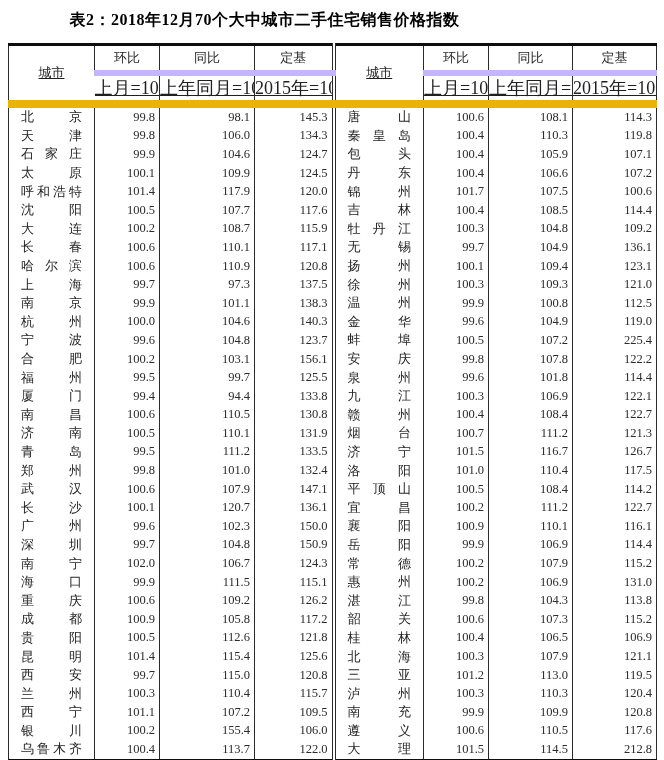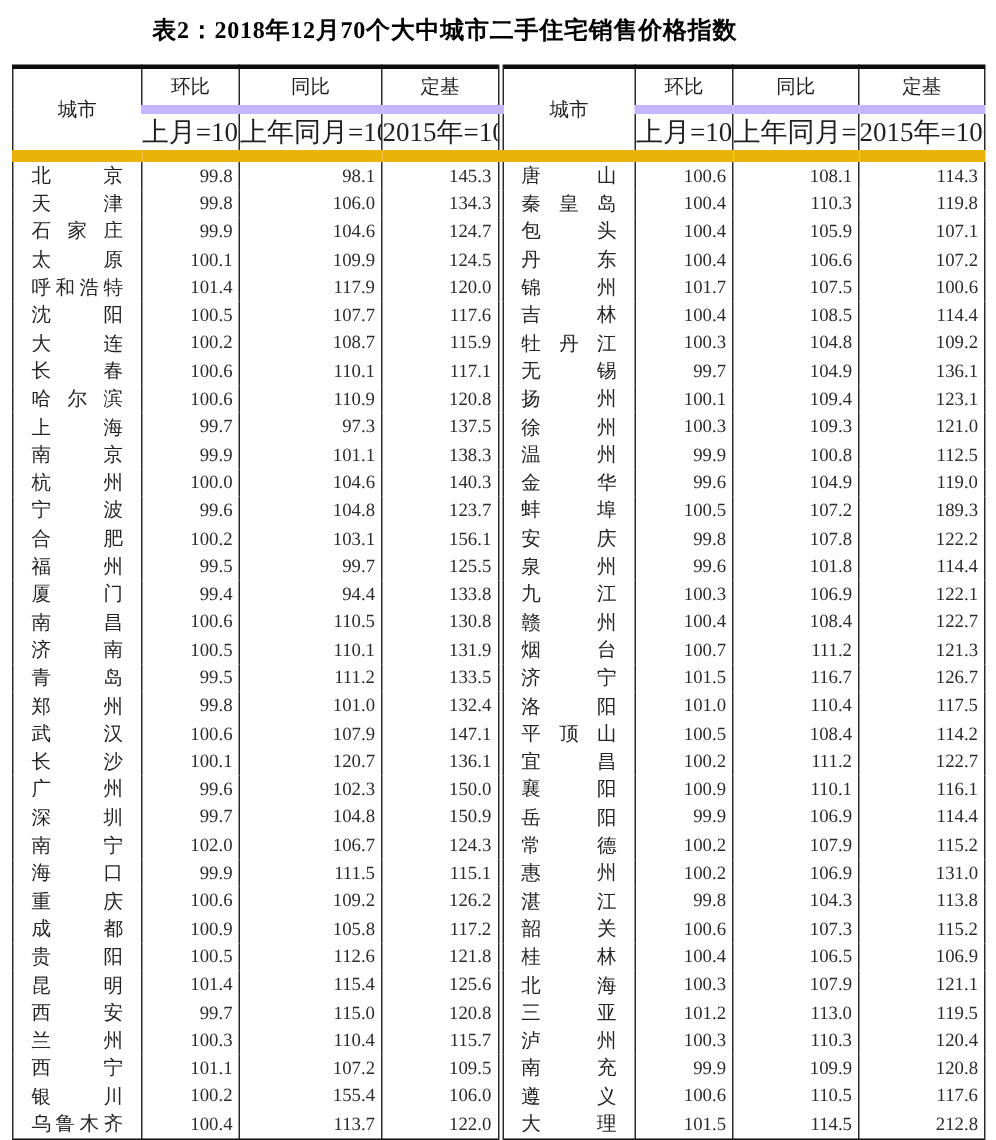--- a/index.html
+++ b/index.html
@@ -15,21 +15,20 @@
     color: #2b2b2b;
   }
   .page-title {
     margin: 10px 0 0 0;
     width: 529px;
     text-align: center;
     font-size: 16px;
     font-weight: bold;
     color: #000000;
     letter-spacing: 0.5px;
-    padding-left: 32px;
   }
   table.idx {
     border-collapse: collapse;
     table-layout: fixed;
     width: 648px;
     margin: 12px 0 0 8px;
     border-top: 3px solid #0d0d0d;
     border-bottom: 3px solid #0d0d0d;
     border-left: 1px solid #2a2a2a;
     border-right: 1px solid #2a2a2a;
@@ -53,21 +52,21 @@
   th:first-child, td:first-child { border-left: none; }
   .divider { border-left: 4px double #2a2a2a; }
 
   thead th {
     text-align: center;
     font-size: 13px;
     color: #1f1f1f;
     height: 24px;
   }
   thead tr.grp th.subline { border-bottom: 6px solid #c4b5fd; }
-  thead tr.sub th, thead th.cityhead { border-bottom: 8px solid #eab308; }
+  thead tr.sub th, thead th.cityhead { border-bottom: 8px solid #eab308; text-decoration: underline; }
   thead tr.sub th { font-size: 18px; }
 
   tbody td { height: 18.6px; font-size: 12.5px; }
   td.city {
     font-size: 13px;
     padding: 0 12px;
     text-align: justify;
     text-align-last: justify;
     text-justify: inter-character;
     color: #242424;
@@ -236,21 +235,21 @@
         <td class="num">119.0</td>
       </tr>
       <tr>
         <td class="city">宁波</td>
         <td class="num">99.6</td>
         <td class="num">104.8</td>
         <td class="num">123.7</td>
         <td class="city divider">蚌埠</td>
         <td class="num">100.5</td>
         <td class="num">107.2</td>
-        <td class="num">189.3</td>
+        <td class="num">225.4</td>
       </tr>
       <tr>
         <td class="city">合肥</td>
         <td class="num">100.2</td>
         <td class="num">103.1</td>
         <td class="num">156.1</td>
         <td class="city divider">安庆</td>
         <td class="num">99.8</td>
         <td class="num">107.8</td>
         <td class="num">122.2</td>

